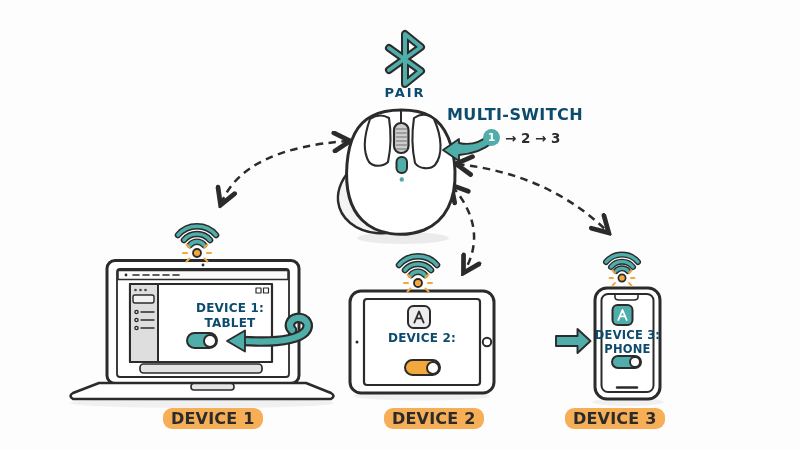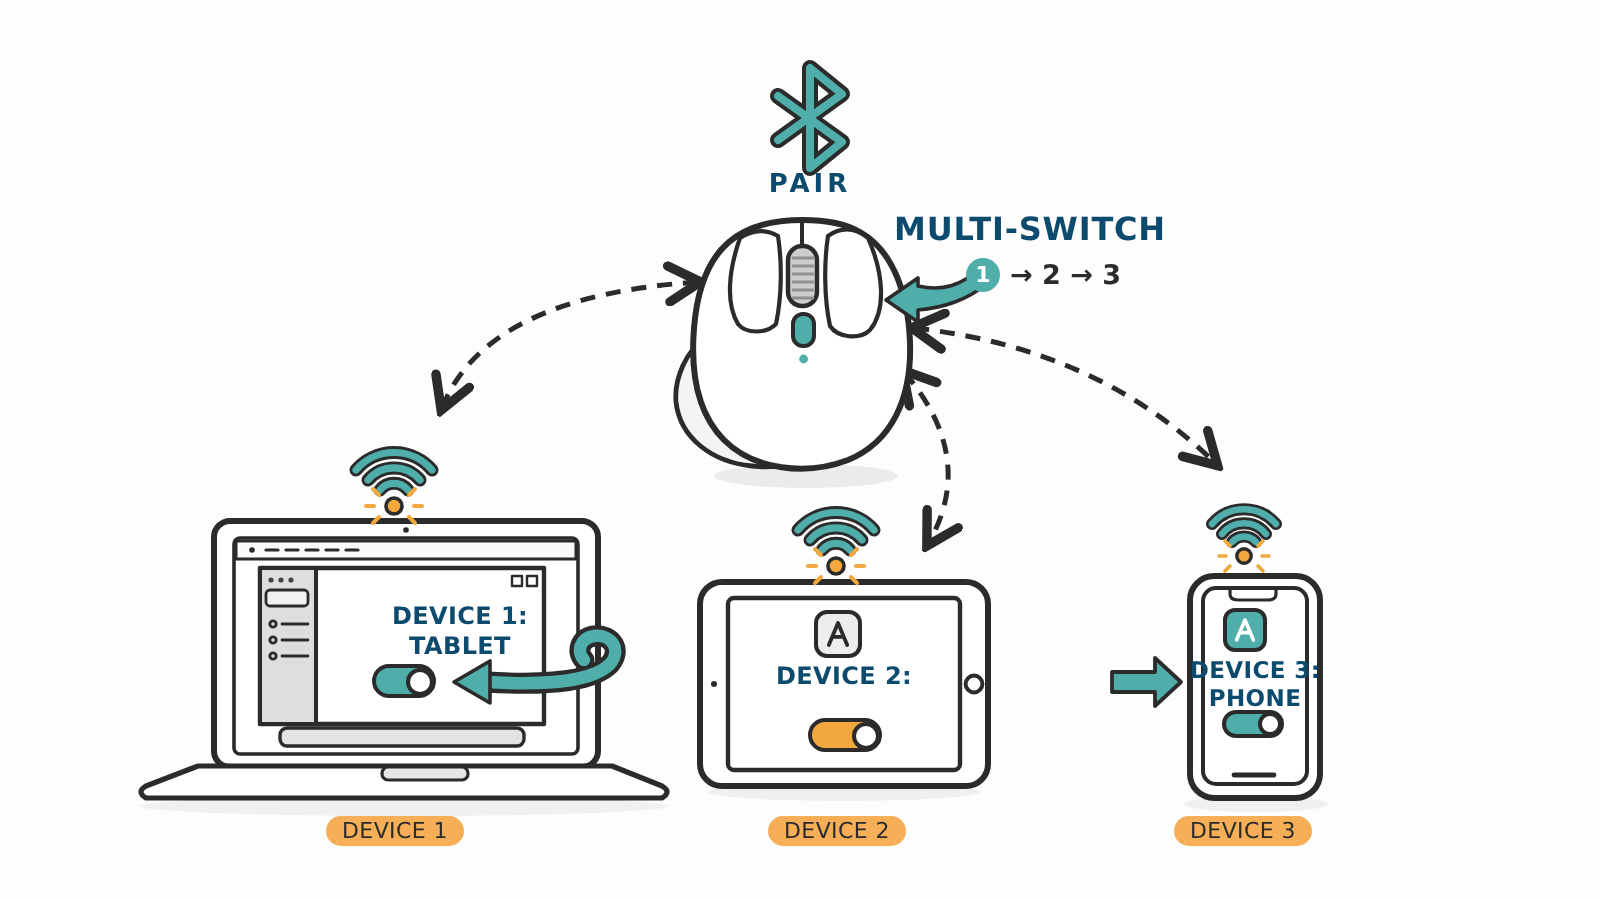--- a/index.html
+++ b/index.html
@@ -23,24 +23,24 @@
   .toggle .knob{position:absolute;right:-1px;top:50%;transform:translateY(-50%);
                 background:#fff;border:2px solid #2b2b2b;border-radius:50%;box-sizing:border-box;}
   .toggle-1{left:186px;top:332px;width:32px;height:17px;background:#4fadaa;}
   .toggle-1 .knob{width:14px;height:14px;}
   .toggle-1 .on-label{color:#fff;font-size:7.5px;font-weight:700;margin-left:4px;letter-spacing:.3px;margin-top:24px;}
   .toggle-2{left:404px;top:359px;width:37px;height:17px;background:#f2a83d;}
   .toggle-2 .knob{width:14px;height:14px;}
   .toggle-3{left:611px;top:355px;width:31px;height:14px;background:#4fadaa;}
   .toggle-3 .knob{width:12px;height:12px;}
   .badge{position:absolute;top:408px;background:#f6ae57;border-radius:9px;padding:1px 8px;
-         font-size:11px;font-weight:400;letter-spacing:.2px;white-space:nowrap;}
+         font-size:16px;font-weight:700;letter-spacing:.2px;white-space:nowrap;}
   .badge-1{left:163px;}
   .badge-2{left:384px;}
-  .badge-3{left:587px;}
+  .badge-3{left:565px;}
 </style>
 </head>
 <body>
 
 <div class="stage">
 
 <svg width="800" height="450" viewBox="0 0 800 450">
   <defs>
     <marker id="ah" viewBox="0 0 10 10" refX="8" refY="5" markerWidth="9" markerHeight="9" orient="auto-start-reverse">
       <path d="M 1.5 1 L 8.5 5 L 1.5 9" fill="none" stroke="#2b2b2b" stroke-width="2.1" stroke-linecap="round"></path>

